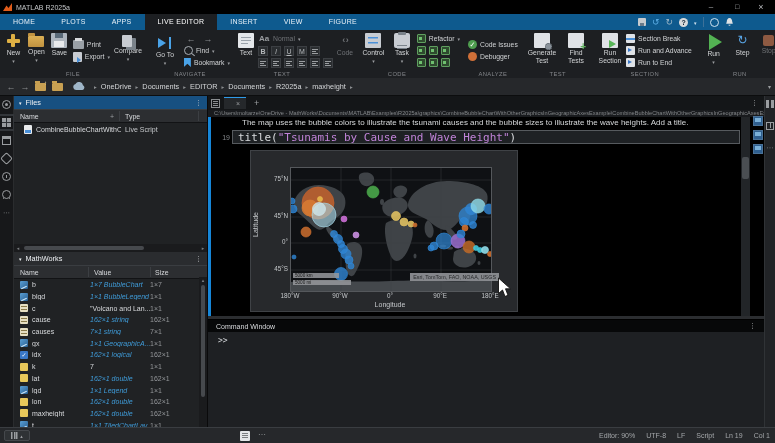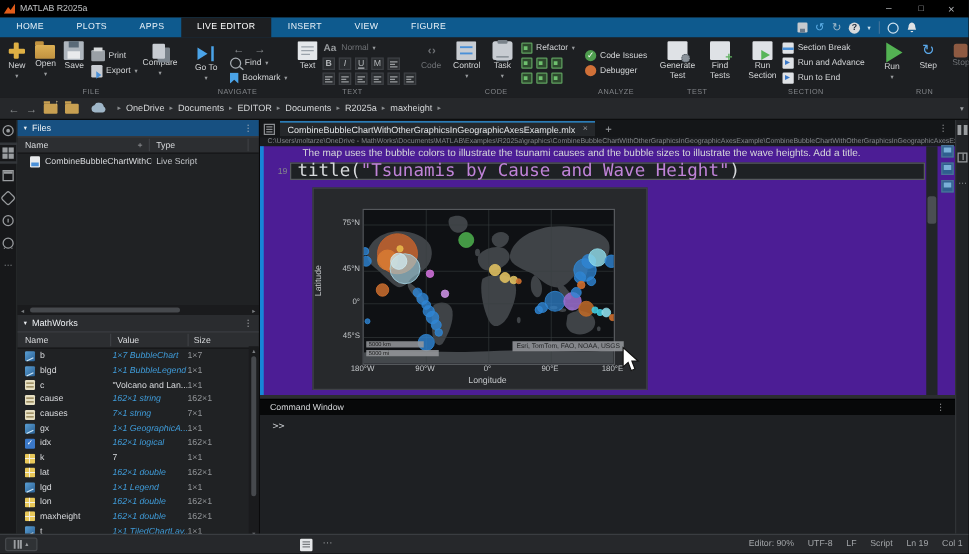--- a/index.html
+++ b/index.html
@@ -173,25 +173,25 @@
   .etab-docicon{width:9px;height:9px;border:1px solid #8a8d90;box-sizing:border-box;margin:0 4px 0 3px;position:relative;}
   .etab-docicon::after{content:"";position:absolute;left:1px;top:1px;width:5px;height:1px;background:#8a8d90;box-shadow:0 2px 0 #8a8d90,0 4px 0 #8a8d90;}
   .etab{background:#25282b;border-top:1.5px solid #2f9be8;height:12.5px;display:flex;align-items:center;padding:0 6px;font-size:7.2px;color:#e4e6e8;box-sizing:border-box;}
   .etab .x{margin-left:6px;color:#9a9da0;font-size:7px;}
   .etab .x::before{content:"×";}
   .etab-plus{color:#9a9da0;font-size:9px;margin-left:8px;}
   .etab-plus::before{content:"+";}
   .etab-menu{position:absolute;right:6px;color:#b8bbbd;font-size:7px;}
   .etab-menu::before{content:"⋮";}
   .epath{position:absolute;left:0;top:14px;width:556px;height:7px;font-size:5.6px;color:#84878a;white-space:nowrap;overflow:hidden;padding-left:6px;box-sizing:border-box;line-height:7px;background:#191b1e;}
-  .econtent{position:absolute;left:0;top:21px;width:556px;height:199px;background:#4c1d95;}
+  .econtent{position:absolute;left:0;top:21px;width:556px;height:199px;background:#000000;}
   .section-bar{position:absolute;left:0;top:0;bottom:0;width:2.5px;background:#1686d8;}
   .epara{position:absolute;left:34px;top:1px;width:505px;font-size:8px;color:#d6d8da;line-height:9px;}
   .egutter{position:absolute;left:4px;top:17px;width:18px;text-align:right;font-size:7px;color:#84878a;}
-  .ecodebox{position:absolute;left:24px;top:13px;width:508px;height:14px;border:1px solid #565a5e;background:#1e2124;box-sizing:border-box;display:flex;align-items:center;padding-left:5px;font-size:14px;}
+  .ecodebox{position:absolute;left:24px;top:13px;width:508px;height:14px;border:1px solid #565a5e;background:#1e2124;box-sizing:border-box;display:flex;align-items:center;padding-left:5px;font-size:11px;}
   .code-default{color:#d8dadd;}
   .code-string{color:#c083d8;}
   
   .figbox{position:absolute;left:42px;top:33px;width:268px;height:162px;background:#27292c;border:1px solid #3f4246;box-sizing:border-box;}
   .figtitle{position:absolute;left:39px;top:4px;width:200px;text-align:center;font-size:8px;font-weight:bold;color:#e8eaec;}
   .mapplot{position:absolute;left:39px;top:16px;width:200px;height:123px;background:#0f1114;border:1px solid #55585c;}
   .mapplot svg{display:block;}
   .ytick{position:absolute;width:100%;text-align:right;font-size:6.3px;color:#c4c7ca;}
   .yticks{position:absolute;left:2px;top:16px;width:35px;height:123px;}
   .xticks{position:absolute;left:39px;top:141px;width:200px;height:8px;}
@@ -666,21 +666,20 @@
           <span class="thumb"></span>
           <span class="arr d"></span>
         </div>
       </div>
     </div>
 
     <div class="editor-area">
       <div class="etabbar">
         <span class="etab-docicon"></span>
         <div class="etab">
-          <span>CombineBubbleChartWithOtherGraphicsInGeographicAxesExample.mlx</span>
           <span class="x"></span>
         </div>
         <span class="etab-plus"></span>
         <span class="etab-menu"></span>
       </div>
       <div class="epath">C:\Users\moltarze\OneDrive - MathWorks\Documents\MATLAB\Examples\R2025a\graphics\CombineBubbleChartWithOtherGraphicsInGeographicAxesExample\CombineBubbleChartWithOtherGraphicsInGeographicAxesExamp...</div>
 
       <div class="econtent">
         <div class="section-bar"></div>
         <div class="epara">The map uses the bubble colors to illustrate the tsunami causes and the bubble sizes to illustrate the wave heights. Add a title.</div>

